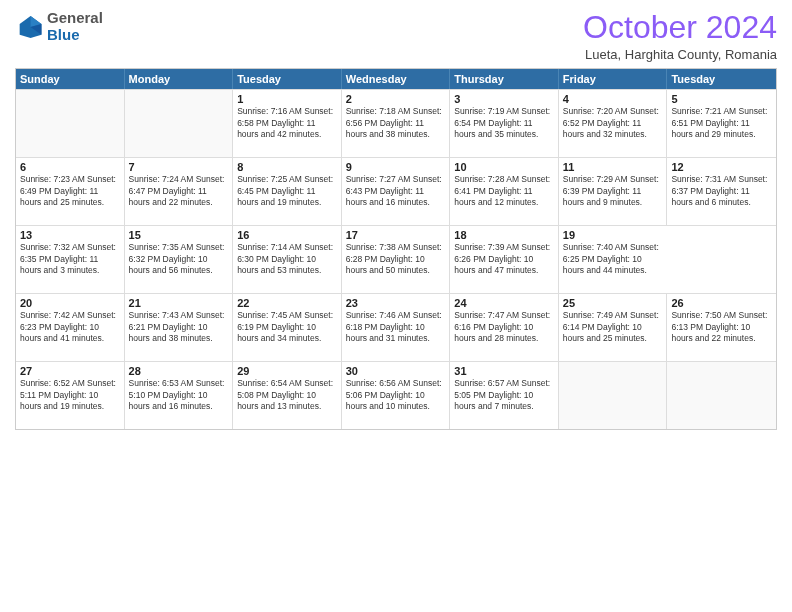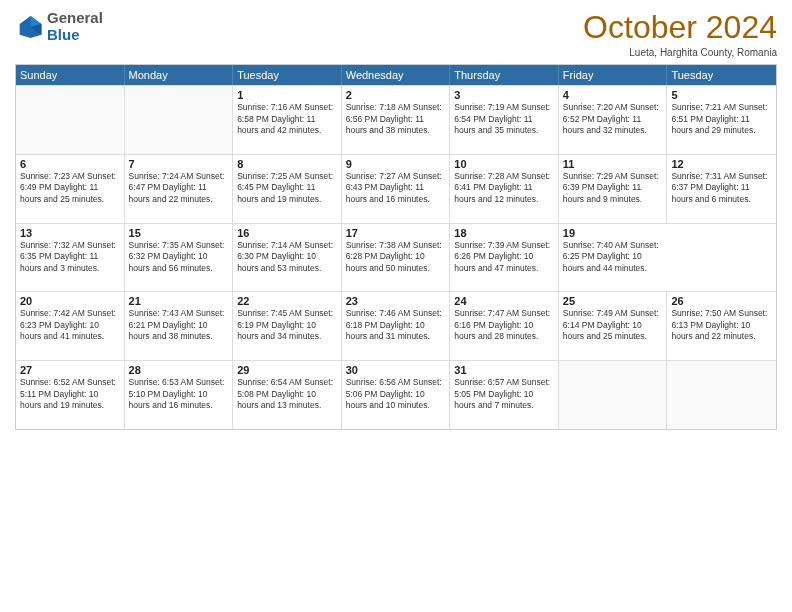--- a/index.html
+++ b/index.html
@@ -38,43 +38,43 @@
     .logo-icon {
       width: 28px;
       height: 28px;
     }
     .title-block {
       text-align: right;
     }
     .month-title {
       font-size: 32px;
       font-weight: normal;
-      color: #a16207;
+      color: #8b5cf6;
       line-height: 1.1;
     }
     .location {
-      font-size: 10px;
+      font-size: 13px;
       color: #444;
       margin-top: 2px;
     }
     .calendar {
       flex: 1;
       display: flex;
       flex-direction: column;
       border: 1px solid #ccc;
     }
     .cal-header {
       display: grid;
       grid-template-columns: repeat(7, 1fr);
       background: #2e6da4;
     }
     .cal-header-cell {
       color: #fff;
       font-size: 11px;
-      font-weight: normal;
+      font-weight: bold;
       padding: 4px 4px;
       text-align: left;
       border-right: 1px solid #4a85b5;
     }
     .cal-header-cell:last-child { border-right: none; }
     .cal-body {
       flex: 1;
       display: flex;
       flex-direction: column;
     }

